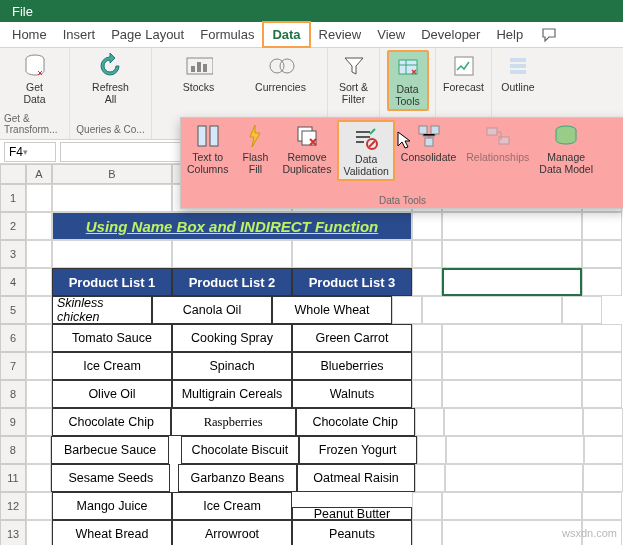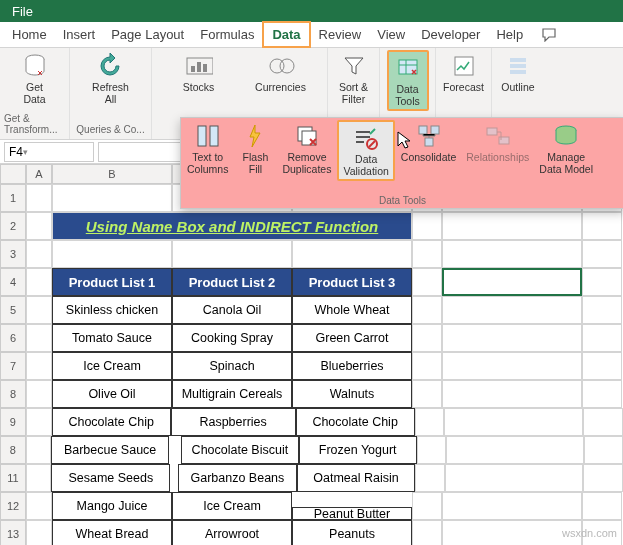--- a/index.html
+++ b/index.html
@@ -12,21 +12,21 @@
 .speech{margin-left:4px;padding:4px 6px;color:#666}
 .ribbon{height:92px;background:#f3f2f1;border-bottom:1px solid #d4d4d4;display:flex;align-items:stretch;position:relative}
 .rgroup{display:flex;flex-direction:column;align-items:center;justify-content:flex-end;padding:2px 4px;border-right:1px solid #e1e1e1}
 .rgroup .glabel{font-size:10px;color:#666;padding:2px 0}
 .rbtns{display:flex;gap:2px;flex:1;align-items:flex-start}
 .rbtn{display:flex;flex-direction:column;align-items:center;justify-content:center;padding:2px 4px;min-width:42px;cursor:pointer;border-radius:2px}
 .rbtn .ic{width:28px;height:28px;display:flex;align-items:center;justify-content:center}
 .rbtn .lbl{font-size:10.5px;color:#333;text-align:center;line-height:1.1;margin-top:2px}
 .rbtn.hi{background:#a8d8b9;border:2px solid #f7a24a}
 .namebox-row{height:24px;display:flex;align-items:center;border-bottom:1px solid #d4d4d4}
-.namebox{width:90px;height:20px;border:1px solid #ccc;margin-left:4px;padding:2px 4px;font-size:11px;display:flex;align-items:center;}
+.namebox{width:52px;height:20px;border:1px solid #ccc;margin-left:4px;padding:2px 4px;font-size:11px;display:flex;align-items:center;}
 .fxbar{flex:1;height:20px;border:1px solid #ccc;margin-left:4px;margin-right:4px}
 .grid{position:relative}
 .colhdr{display:flex;height:20px;background:#f3f2f1}
 .ch{border:1px solid #ccc;text-align:center;font-size:11px;color:#555;display:flex;align-items:center;justify-content:center}
 .ch.rowlabel{width:26px}
 .rows{}
 .row{display:flex;height:28px}
 .rh{width:26px;background:#f3f2f1;border:1px solid #ccc;display:flex;align-items:center;justify-content:center;font-size:11px;color:#555}
 .cell{border:1px solid #d4d4d4;display:flex;align-items:center;justify-content:center;font-size:12.5px;padding:0 4px;overflow:hidden}
 .banner{background:#2a4b8d;color:#bef264;font-weight:700;font-style:italic;text-decoration:underline;font-size:15px}
@@ -324,21 +324,21 @@
         <div class="cell thead" style="width: 120px;">Product List 1</div>
         <div class="cell thead" style="width: 120px;">Product List 2</div>
         <div class="cell thead" style="width: 120px;">Product List 3</div>
         <div class="cell" style="width: 30px;"></div>
         <div class="cell sel" style="width: 140px;"></div>
         <div class="cell" style="width: 40px;"></div>
       </div>
       <div class="row">
         <div class="rh">5</div>
         <div class="cell" style="width: 26px;"></div>
-        <div class="cell tcell" style="width: 120px;">Skinless chicken</div>
+        <div class="cell tcell" style="width: 100px; font-style: italic;">Skinless chicken</div>
         <div class="cell tcell" style="width: 120px;">Canola Oil</div>
         <div class="cell tcell" style="width: 120px;">Whole Wheat</div>
         <div class="cell" style="width: 30px;"></div>
         <div class="cell" style="width: 140px;"></div>
         <div class="cell" style="width: 40px;"></div>
       </div>
       <div class="row">
         <div class="rh">6</div>
         <div class="cell" style="width: 26px;"></div>
         <div class="cell tcell" style="width: 120px;">Tomato Sauce</div>
@@ -365,21 +365,21 @@
         <div class="cell tcell" style="width: 120px;">Multigrain Cereals</div>
         <div class="cell tcell" style="width: 120px;">Walnuts</div>
         <div class="cell" style="width: 30px;"></div>
         <div class="cell" style="width: 140px;"></div>
         <div class="cell" style="width: 40px;"></div>
       </div>
       <div class="row">
         <div class="rh">9</div>
         <div class="cell" style="width: 26px;"></div>
         <div class="cell tcell" style="width: 120px;">Chocolate Chip</div>
-        <div class="cell tcell" style="width: 126px;">Raspberries</div>
+        <div class="cell tcell" style="width: 126px; font-family: Liberation Serif, serif;">Raspberries</div>
         <div class="cell tcell" style="width: 120px;">Chocolate Chip</div>
         <div class="cell" style="width: 30px;"></div>
         <div class="cell" style="width: 140px;"></div>
         <div class="cell" style="width: 40px;"></div>
       </div>
       <div class="row">
         <div class="rh">8</div>
         <div class="cell" style="width: 26px;"></div>
         <div class="cell tcell" style="width: 120px;">Barbecue Sauce</div>
         <div class="cell tcell" style="width: 120px; margin-left: 12px;">Chocolate Biscuit</div>

